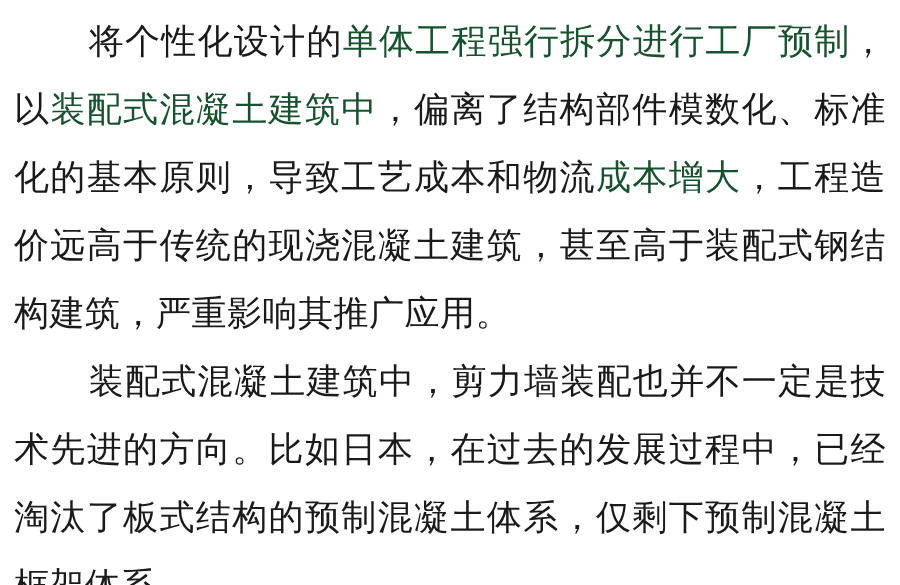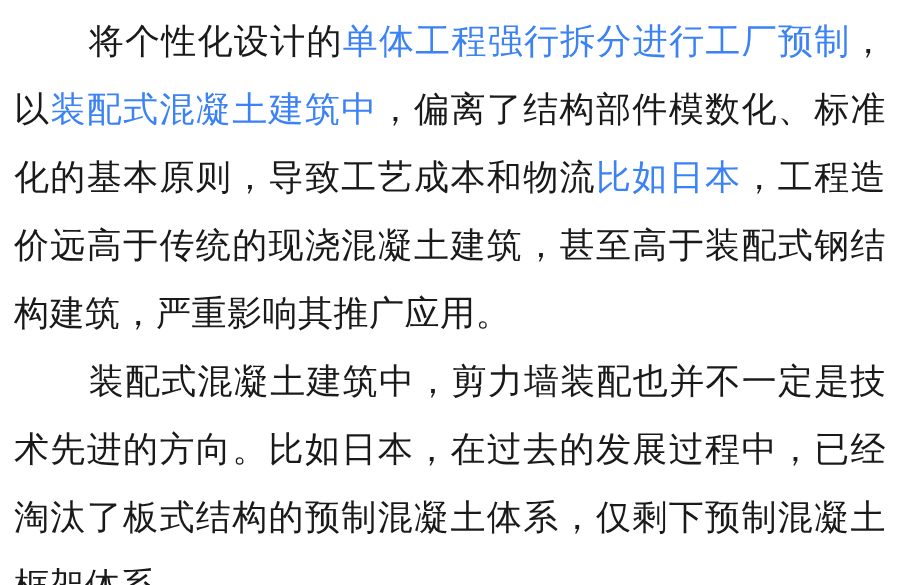--- a/index.html
+++ b/index.html
@@ -28,24 +28,24 @@
     letter-spacing: 0.5px;
     text-align: justify;
     text-justify: inter-character;
     word-break: break-all;
   }
   .para .indent {
     display: inline-block;
     width: 74px;
   }
   .hl {
-    color: #3b82f6;
+    color: #14532d;
   }
 </style>
 </head>
 <body>
 
 <div class="page">
   <div id="body-text">
-      <p class="para"><span class="indent"></span><span class="">将个性化设计的</span><span class="hl">单体工程强行拆分进行工厂预制</span><span class="">，以</span><span class="hl">装配式混凝土建筑中</span><span class="">，偏离了结构部件模数化、标准化的基本原则，导致工艺成本和物流</span><span class="hl">比如日本</span><span class="">，工程造价远高于传统的现浇混凝土建筑，甚至高于装配式钢结构建筑，严重影响其推广应用。</span></p>
+      <p class="para"><span class="indent"></span><span class="">将个性化设计的</span><span class="hl">单体工程强行拆分进行工厂预制</span><span class="">，以</span><span class="hl">装配式混凝土建筑中</span><span class="">，偏离了结构部件模数化、标准化的基本原则，导致工艺成本和物流</span><span class="hl">成本增大</span><span class="">，工程造价远高于传统的现浇混凝土建筑，甚至高于装配式钢结构建筑，严重影响其推广应用。</span></p>
       <p class="para"><span class="indent"></span><span class="">装配式混凝土建筑中，剪力墙装配也并不一定是技术先进的方向。比如日本，在过去的发展过程中，已经淘汰了板式结构的预制混凝土体系，仅剩下预制混凝土框架体系。</span></p>
     </div>
 </div>
 
 </body></html>

